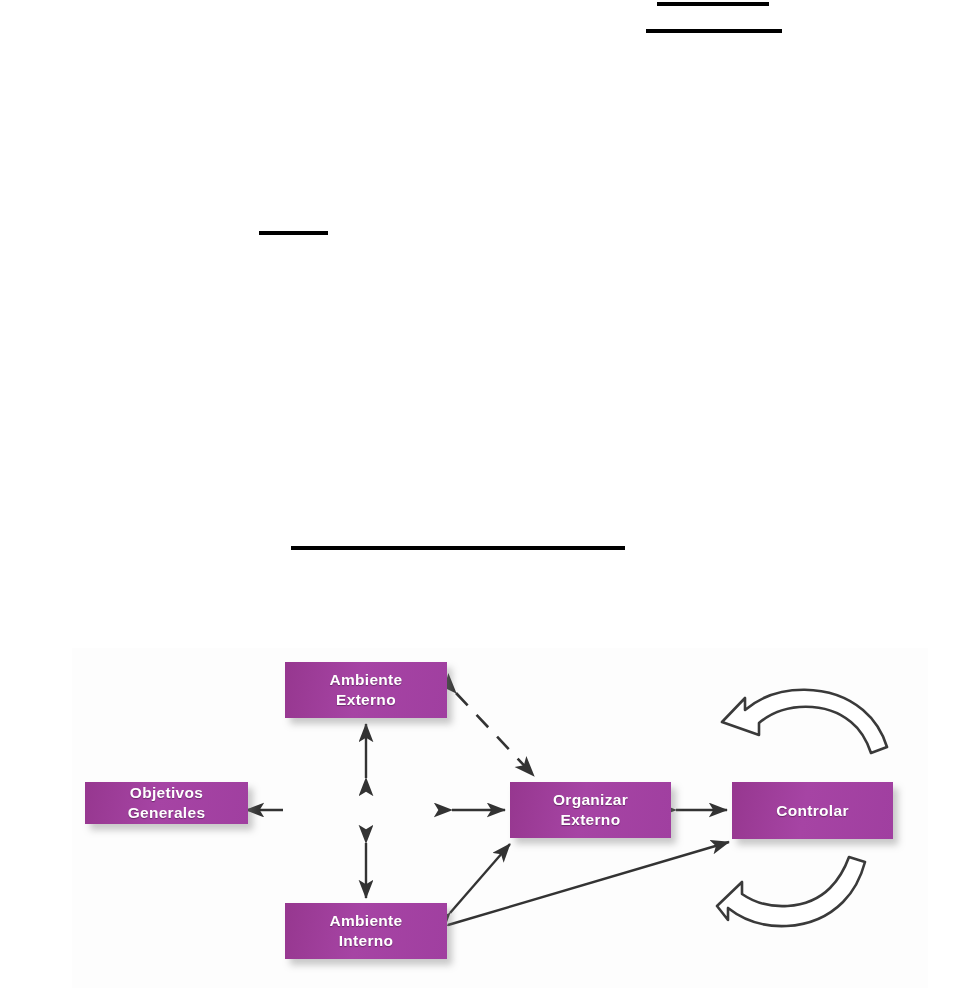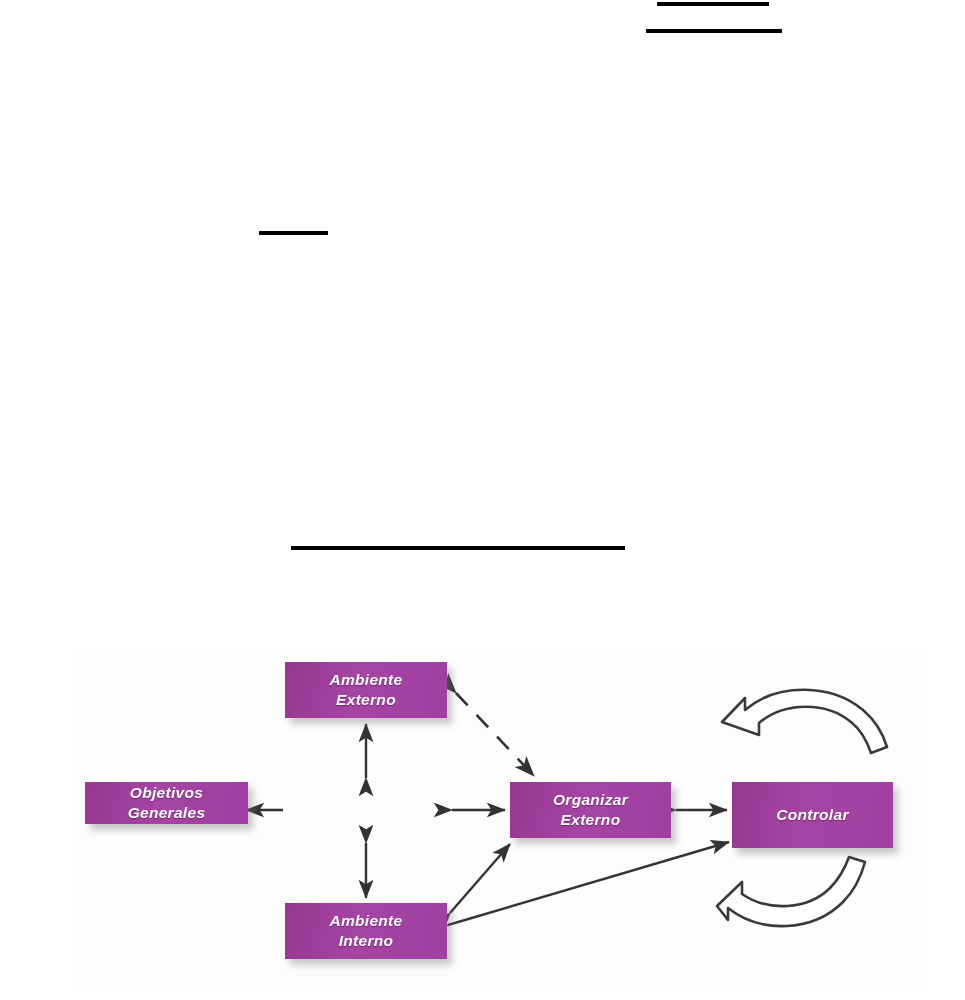--- a/index.html
+++ b/index.html
@@ -22,21 +22,20 @@
   }
 
   
   #figure {
     position: absolute;
     left: 72px;
     top: 648px;
     width: 856px;
     height: 340px;
     background: #fdfdfd;
-    font-style: italic;
   }
   #figure-svg {
     position: absolute;
     left: 0;
     top: 0;
     width: 856px;
     height: 340px;
   }
 
   .node {
@@ -56,21 +55,21 @@
     z-index: 3;
     text-shadow: 0 1px 1px rgba(60,20,60,0.55);
   }
   .node span { display: block; white-space: pre-line; }
 
   
   #node-ambiente-externo   { left: 213px; top: 14px;  width: 162px; height: 56px; }
   #node-objetivos          { left: 13px;   top: 134px; width: 163px; height: 42px; }
   #node-estrategia         { left: 213px; top: 134px; width: 162px; height: 56px; }
   #node-organizar          { left: 438px; top: 134px; width: 161px; height: 56px; }
-  #node-controlar          { left: 660px; top: 134px; width: 161px; height: 66px; }
+  #node-controlar          { left: 660px; top: 134px; width: 161px; height: 57px; }
   #node-ambiente-interno   { left: 213px; top: 255px; width: 162px; height: 56px; }
 </style>
 </head>
 <body>
 
 <div class="rule" style="left:657px; top:2px;   width:112px; height:4px;"></div>
 <div class="rule" style="left:646px; top:29px;  width:136px; height:4px;"></div>
 <div class="rule" style="left:259px; top:231px; width:69px;  height:4px;"></div>
 <div class="rule" style="left:291px; top:546px; width:334px; height:4px;"></div>
 

